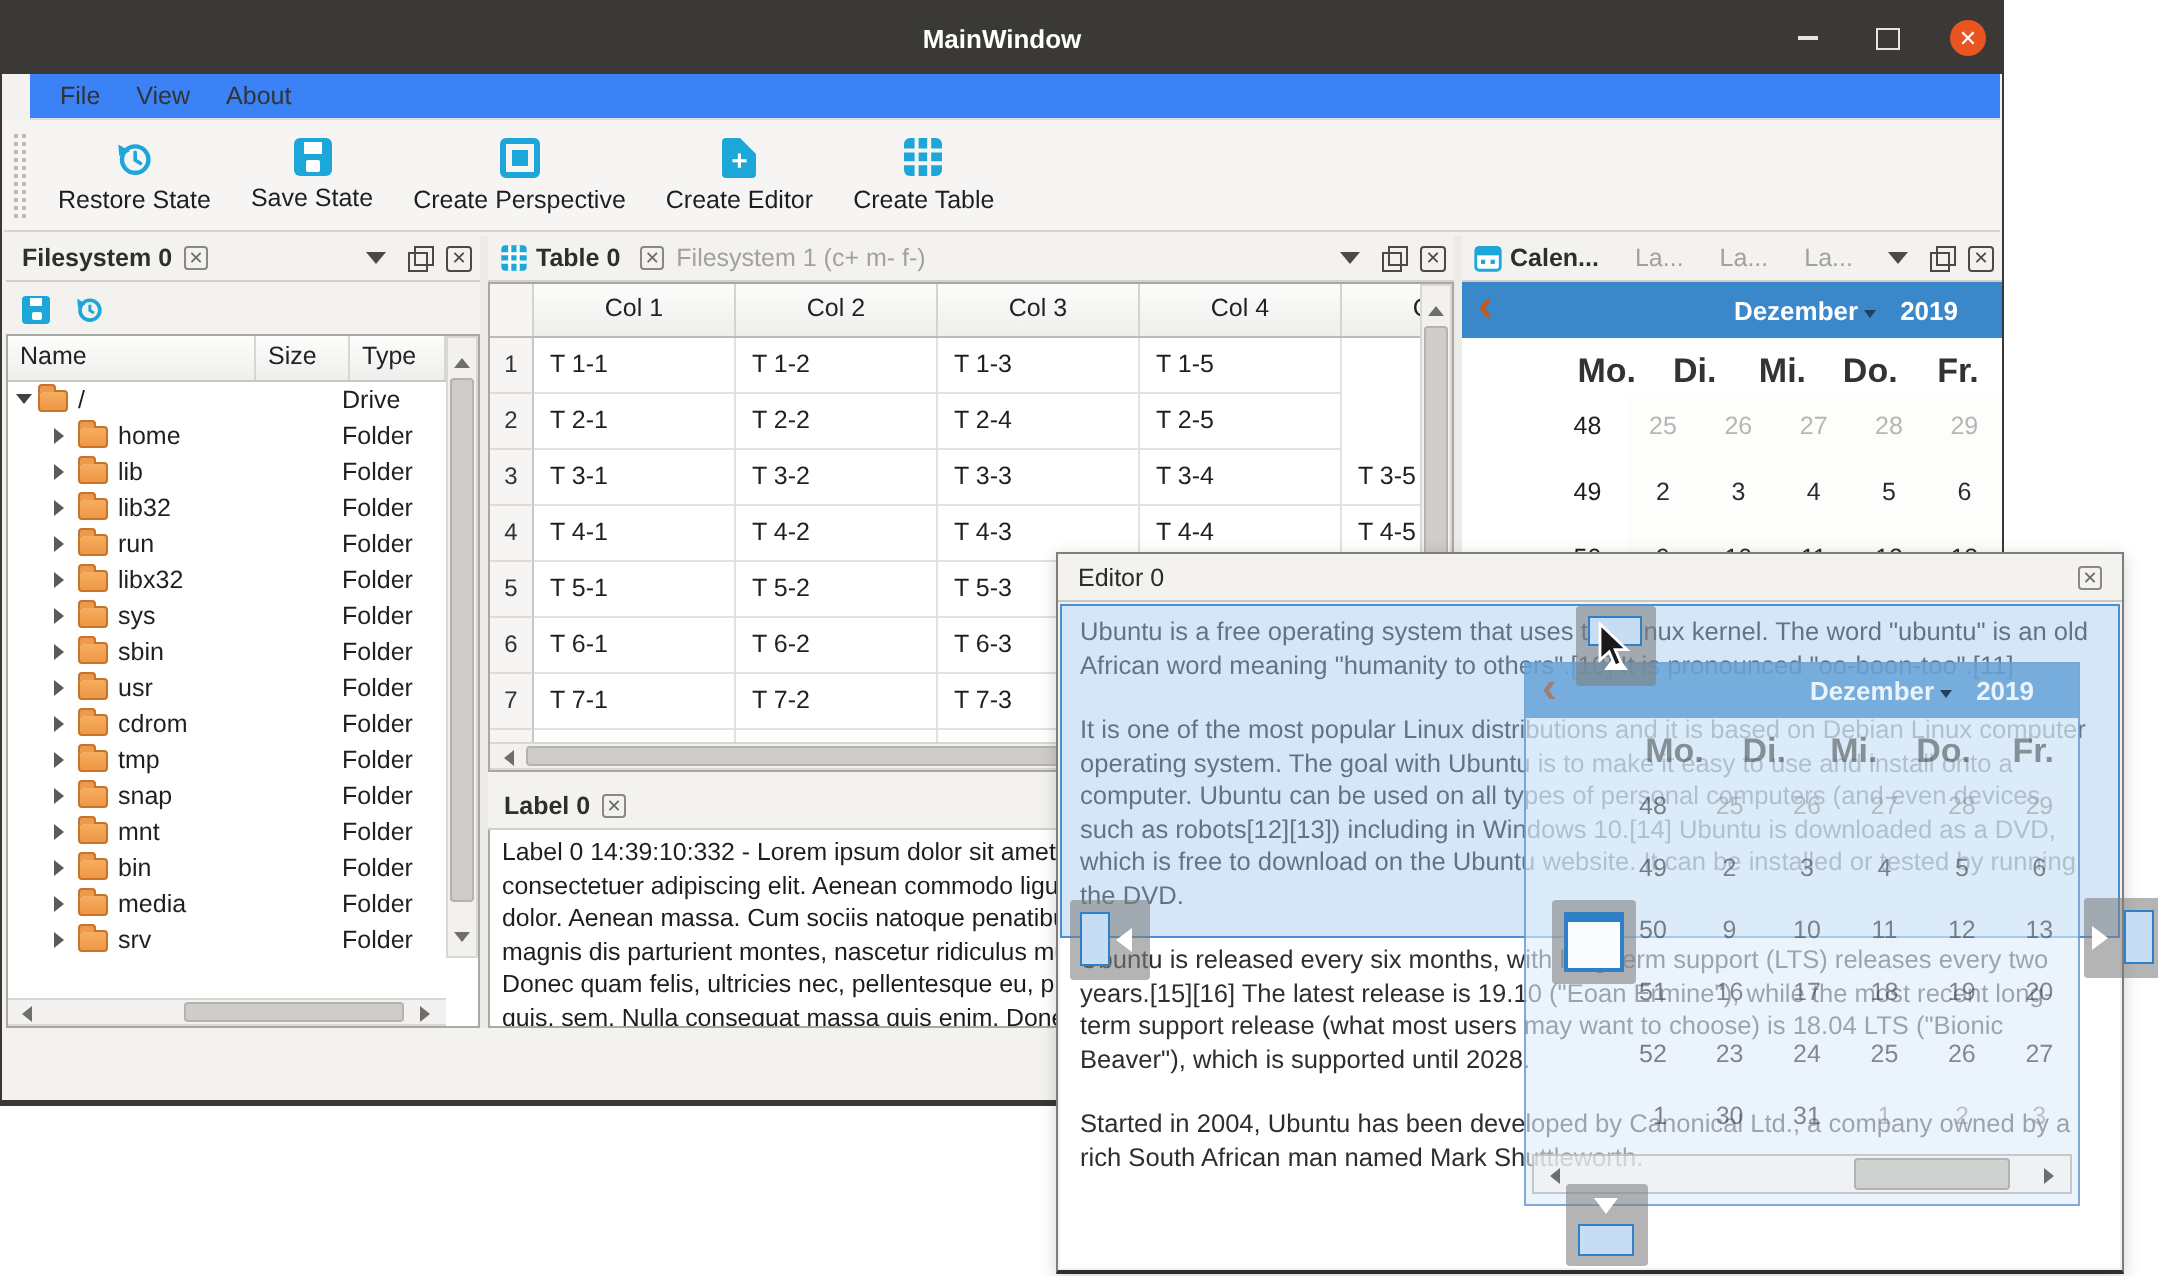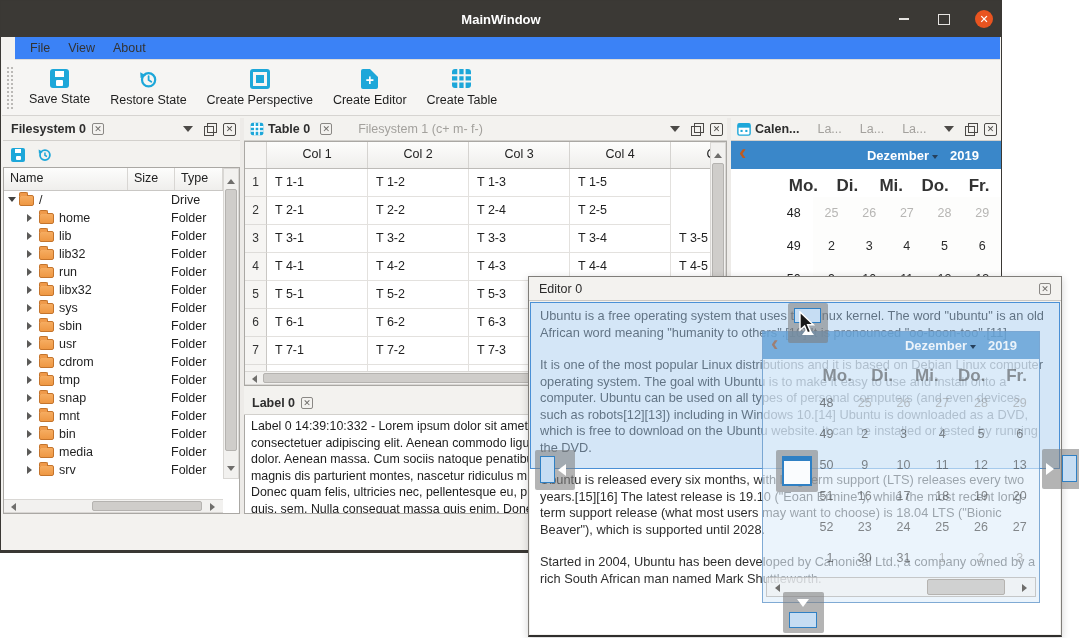--- a/index.html
+++ b/index.html
@@ -202,30 +202,30 @@
 
     <div class="menubar" id="menubar">
         <span class="menu-item">File</span>
         <span class="menu-item">View</span>
         <span class="menu-item">About</span>
       </div>
 
     <div class="toolbar">
       <span class="grip"></span>
       <div class="tool-btn">
-        <span class="ic-floppy"></span>
-        <span class="lbl">Save State</span>
-      </div>
-      <div class="tool-btn">
         <svg width="20" height="20" viewBox="0 0 20 20">
           <circle cx="10.6" cy="10.8" r="6.6" fill="none" stroke="#1da7d9" stroke-width="2.2"></circle>
           <path d="M10.6 7.2 v3.8 l2.7 1.7" fill="none" stroke="#1da7d9" stroke-width="1.8" stroke-linecap="round"></path>
           <path d="M2.2 3.2 L2.6 9 L8 6.6 Z" fill="#1da7d9"></path>
         </svg>
         <span class="lbl">Restore State</span>
+      </div>
+      <div class="tool-btn">
+        <span class="ic-floppy"></span>
+        <span class="lbl">Save State</span>
       </div>
       <div class="tool-btn">
         <span class="ic-persp"></span>
         <span class="lbl">Create Perspective</span>
       </div>
       <div class="tool-btn">
         <span class="ic-doc">
             <span class="plus">+</span>
           </span>
         <span class="lbl">Create Editor</span>
@@ -407,21 +407,21 @@
     <div class="splitter-v" style="left:239px"></div>
     <div class="splitter-v" style="left:726px"></div>
 
     <div class="dock-title ct-title">
       <svg width="14" height="14" viewBox="0 0 21 21">
         <rect x="1" y="1" width="19" height="19" rx="3" fill="#1da7d9"></rect>
         <path d="M1 7.3 h19 M1 13.6 h19 M7.3 1 v19 M13.6 1 v19" stroke="#fff" stroke-width="2.4"></path>
       </svg>
       <span class="tab-label">Table 0</span>
       <span class="tab-x">✕</span>
-      <span class="tab-label inactive" style="margin-left:22px">Filesystem 1 (c+ m- f-)</span>
+      <span class="tab-label inactive" style="margin-left:2px">Filesystem 1 (c+ m- f-)</span>
       <span class="dock-btns">
         <span class="db db-menu"></span>
         <span class="db db-float"></span>
         <span class="db db-close">✕</span>
       </span>
     </div>
     <div class="panel-frame tbl-frame">
       <div class="tbl-head" id="tbl-head">
           <div class="hc" style="width: 22px; background: rgb(246, 245, 243);"></div>
           <div class="hc" style="width: 101px;">Col 1</div>

